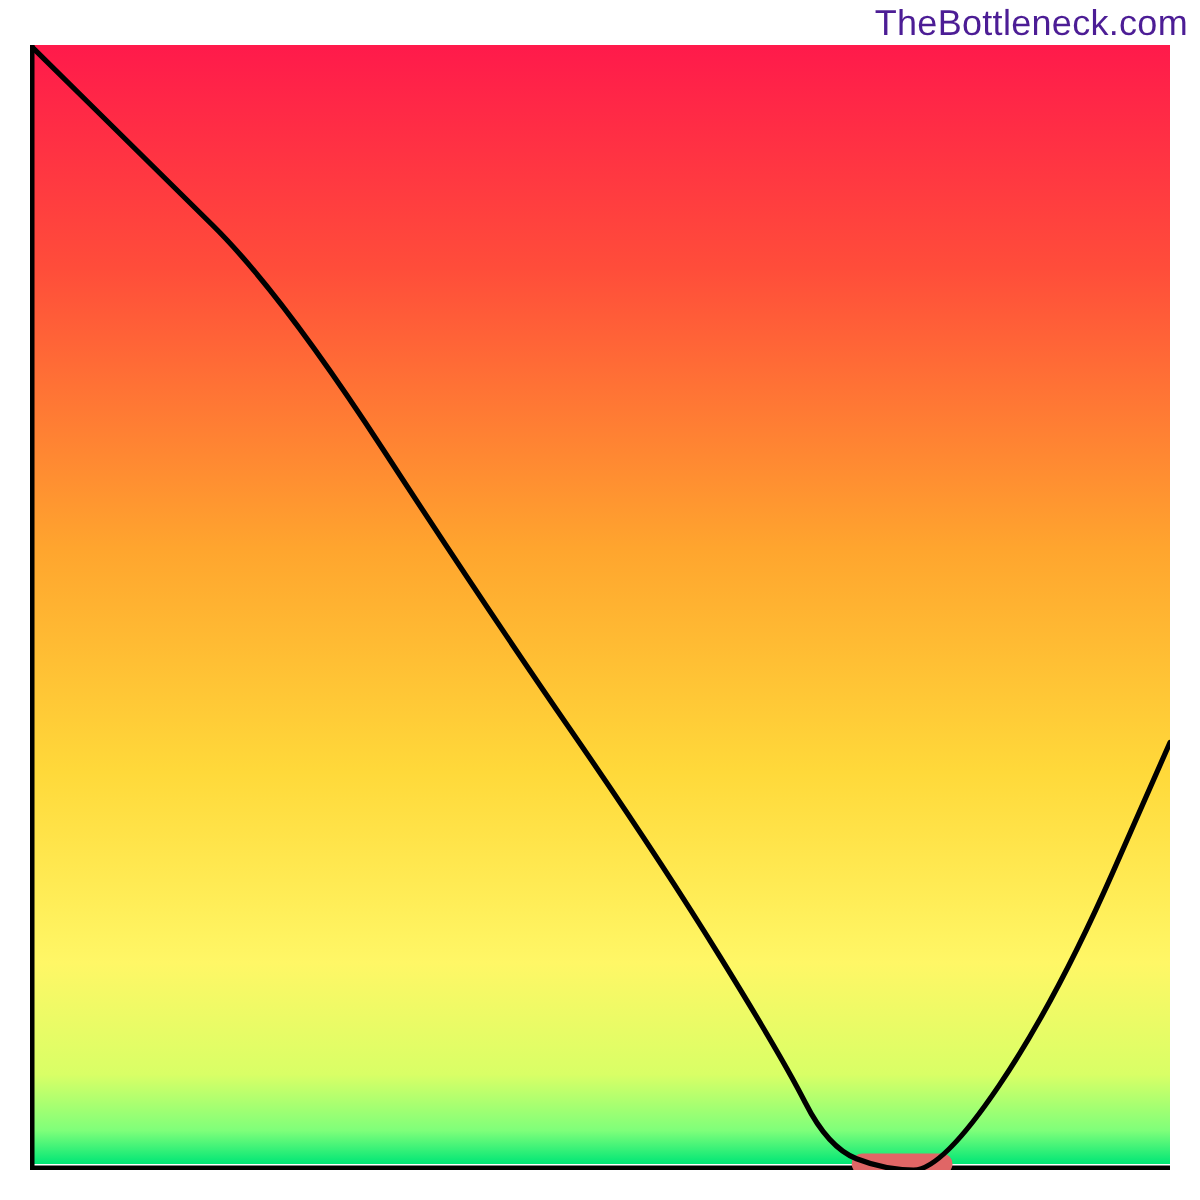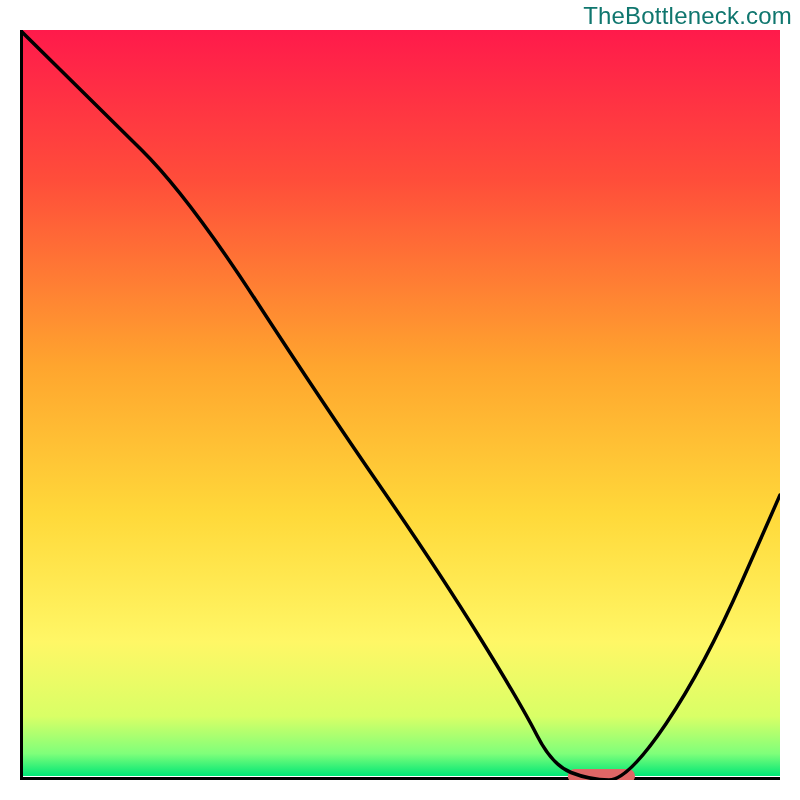--- a/index.html
+++ b/index.html
@@ -13,21 +13,21 @@
   }
   .stage {
     position: relative;
     width: 800px;
     height: 800px;
   }
   .watermark {
     position: absolute;
     top: 2px;
     right: 8px;
-    color: #0f766e;
+    color: #4c1d95;
     font-size: 24px;
     font-family: Arial, Helvetica, sans-serif;
     letter-spacing: 0.2px;
   }
   .plot {
     position: absolute;
     left: 20px;
     top: 30px;
     width: 760px;
     height: 750px;

